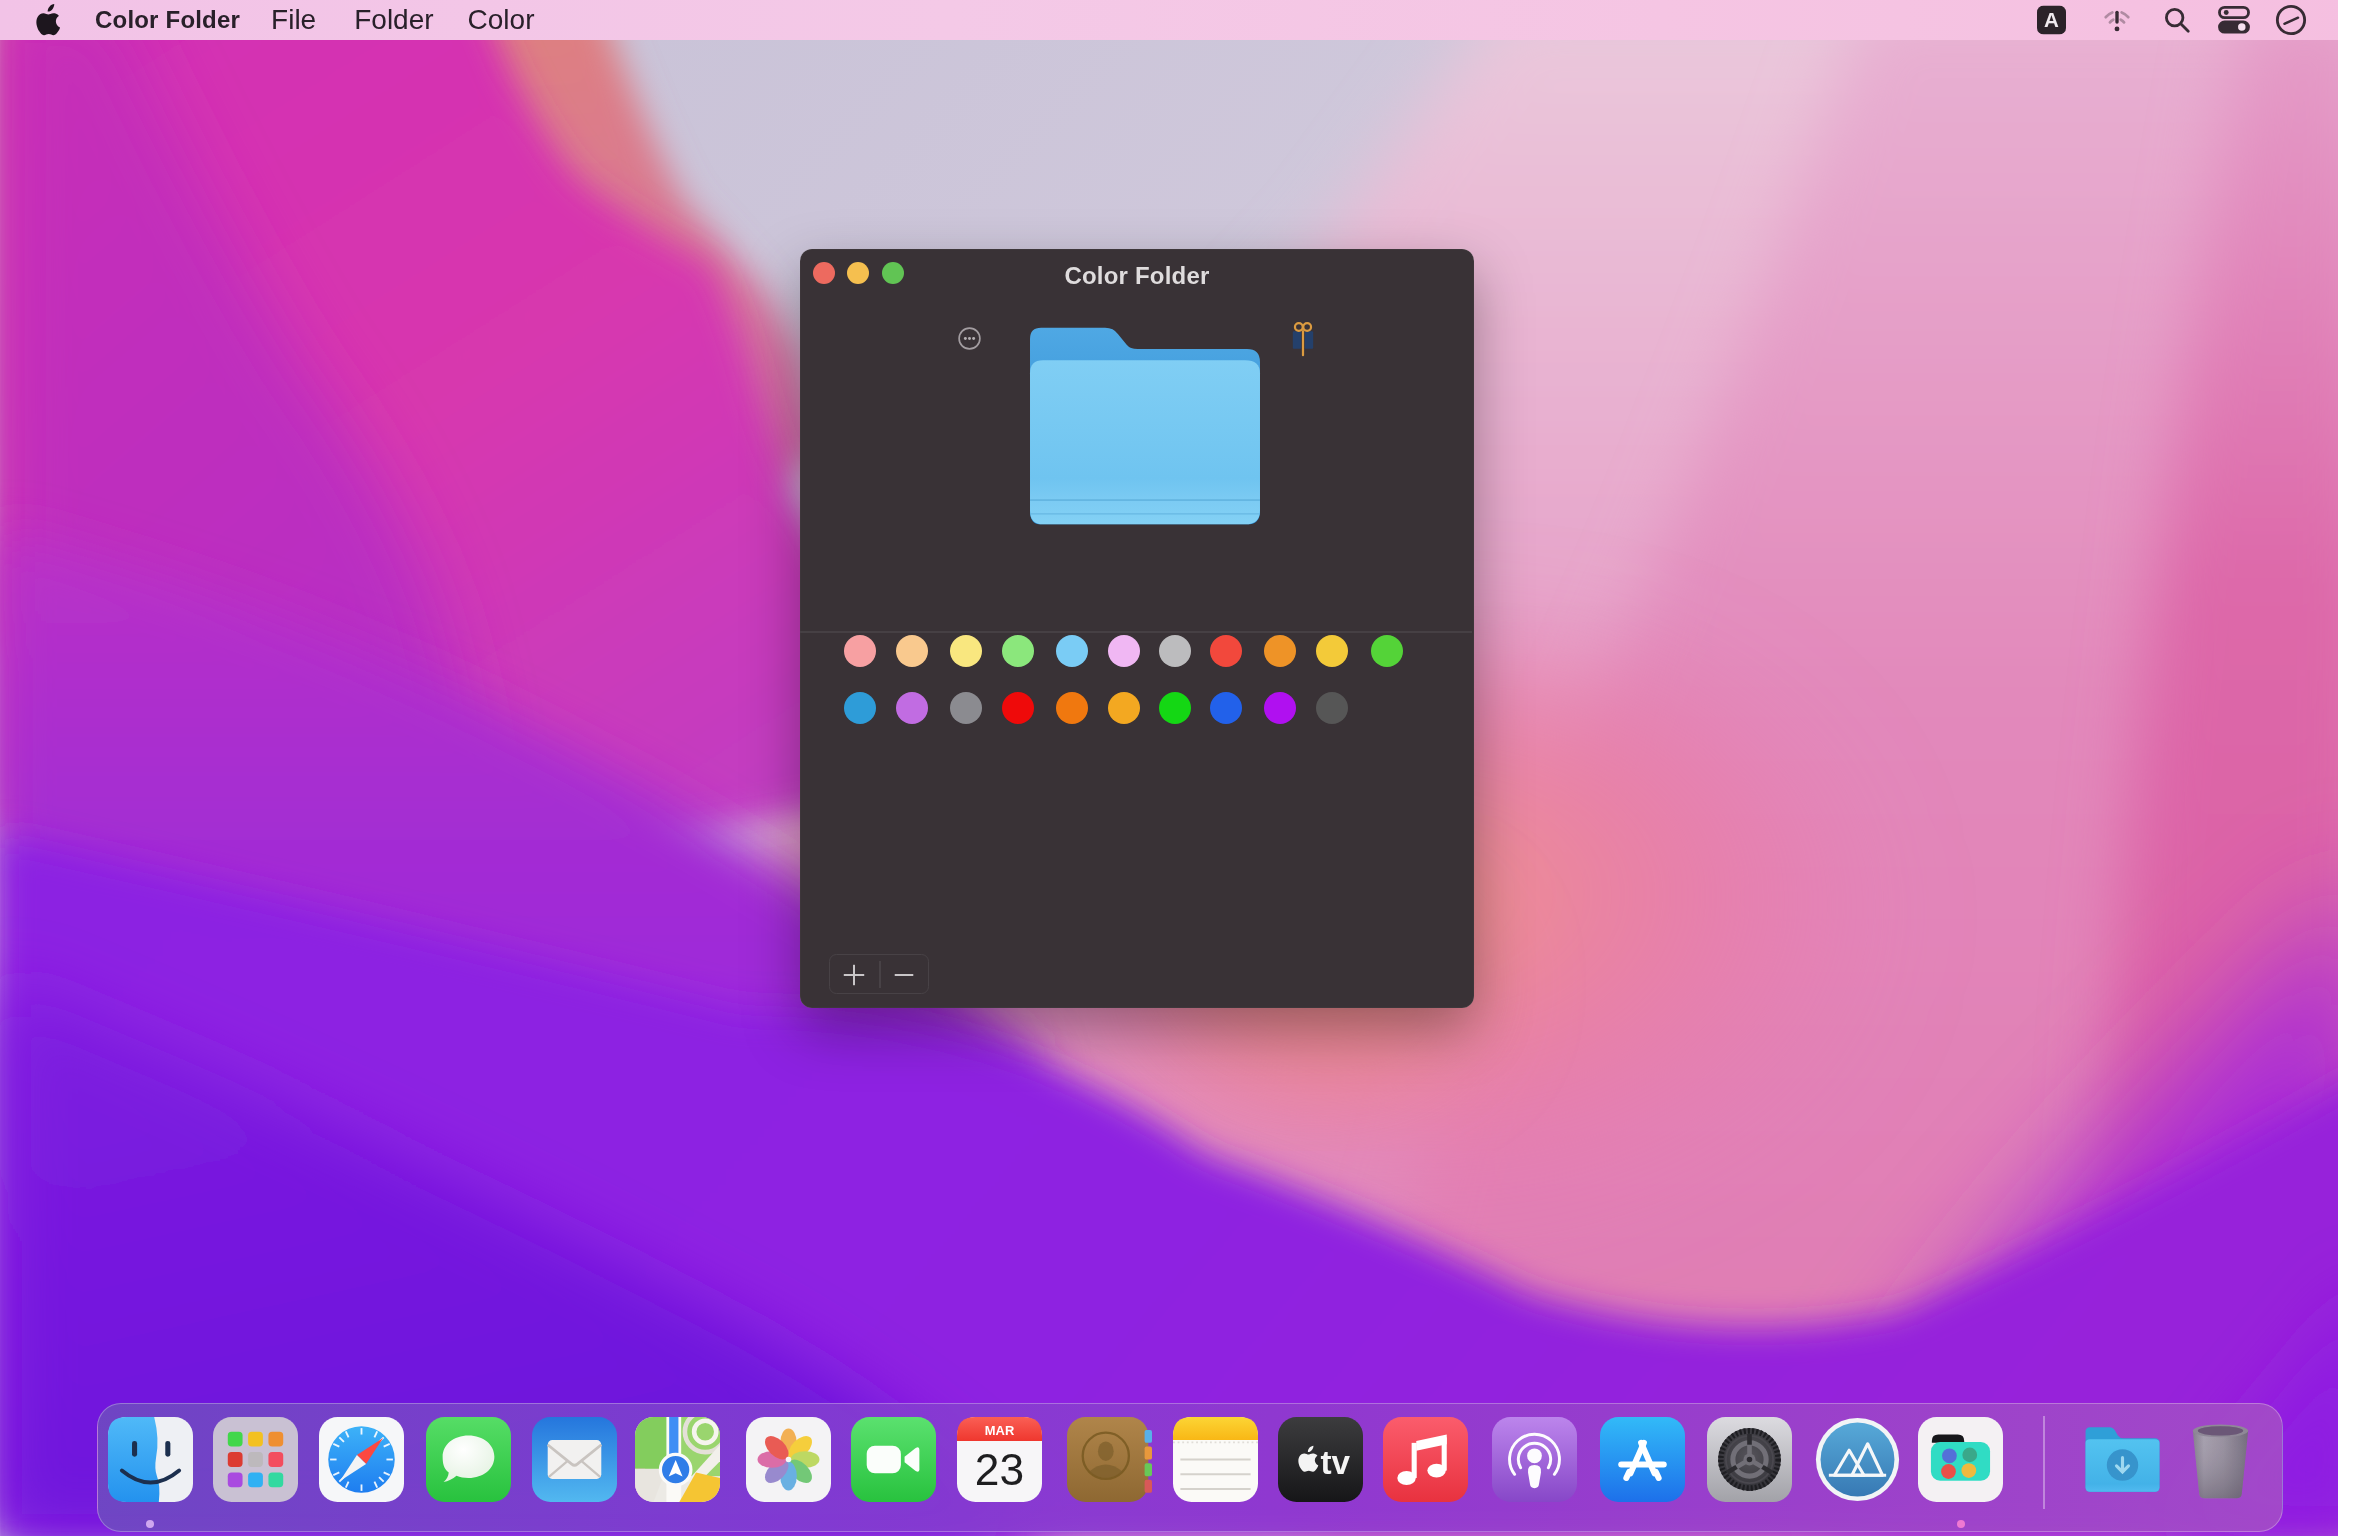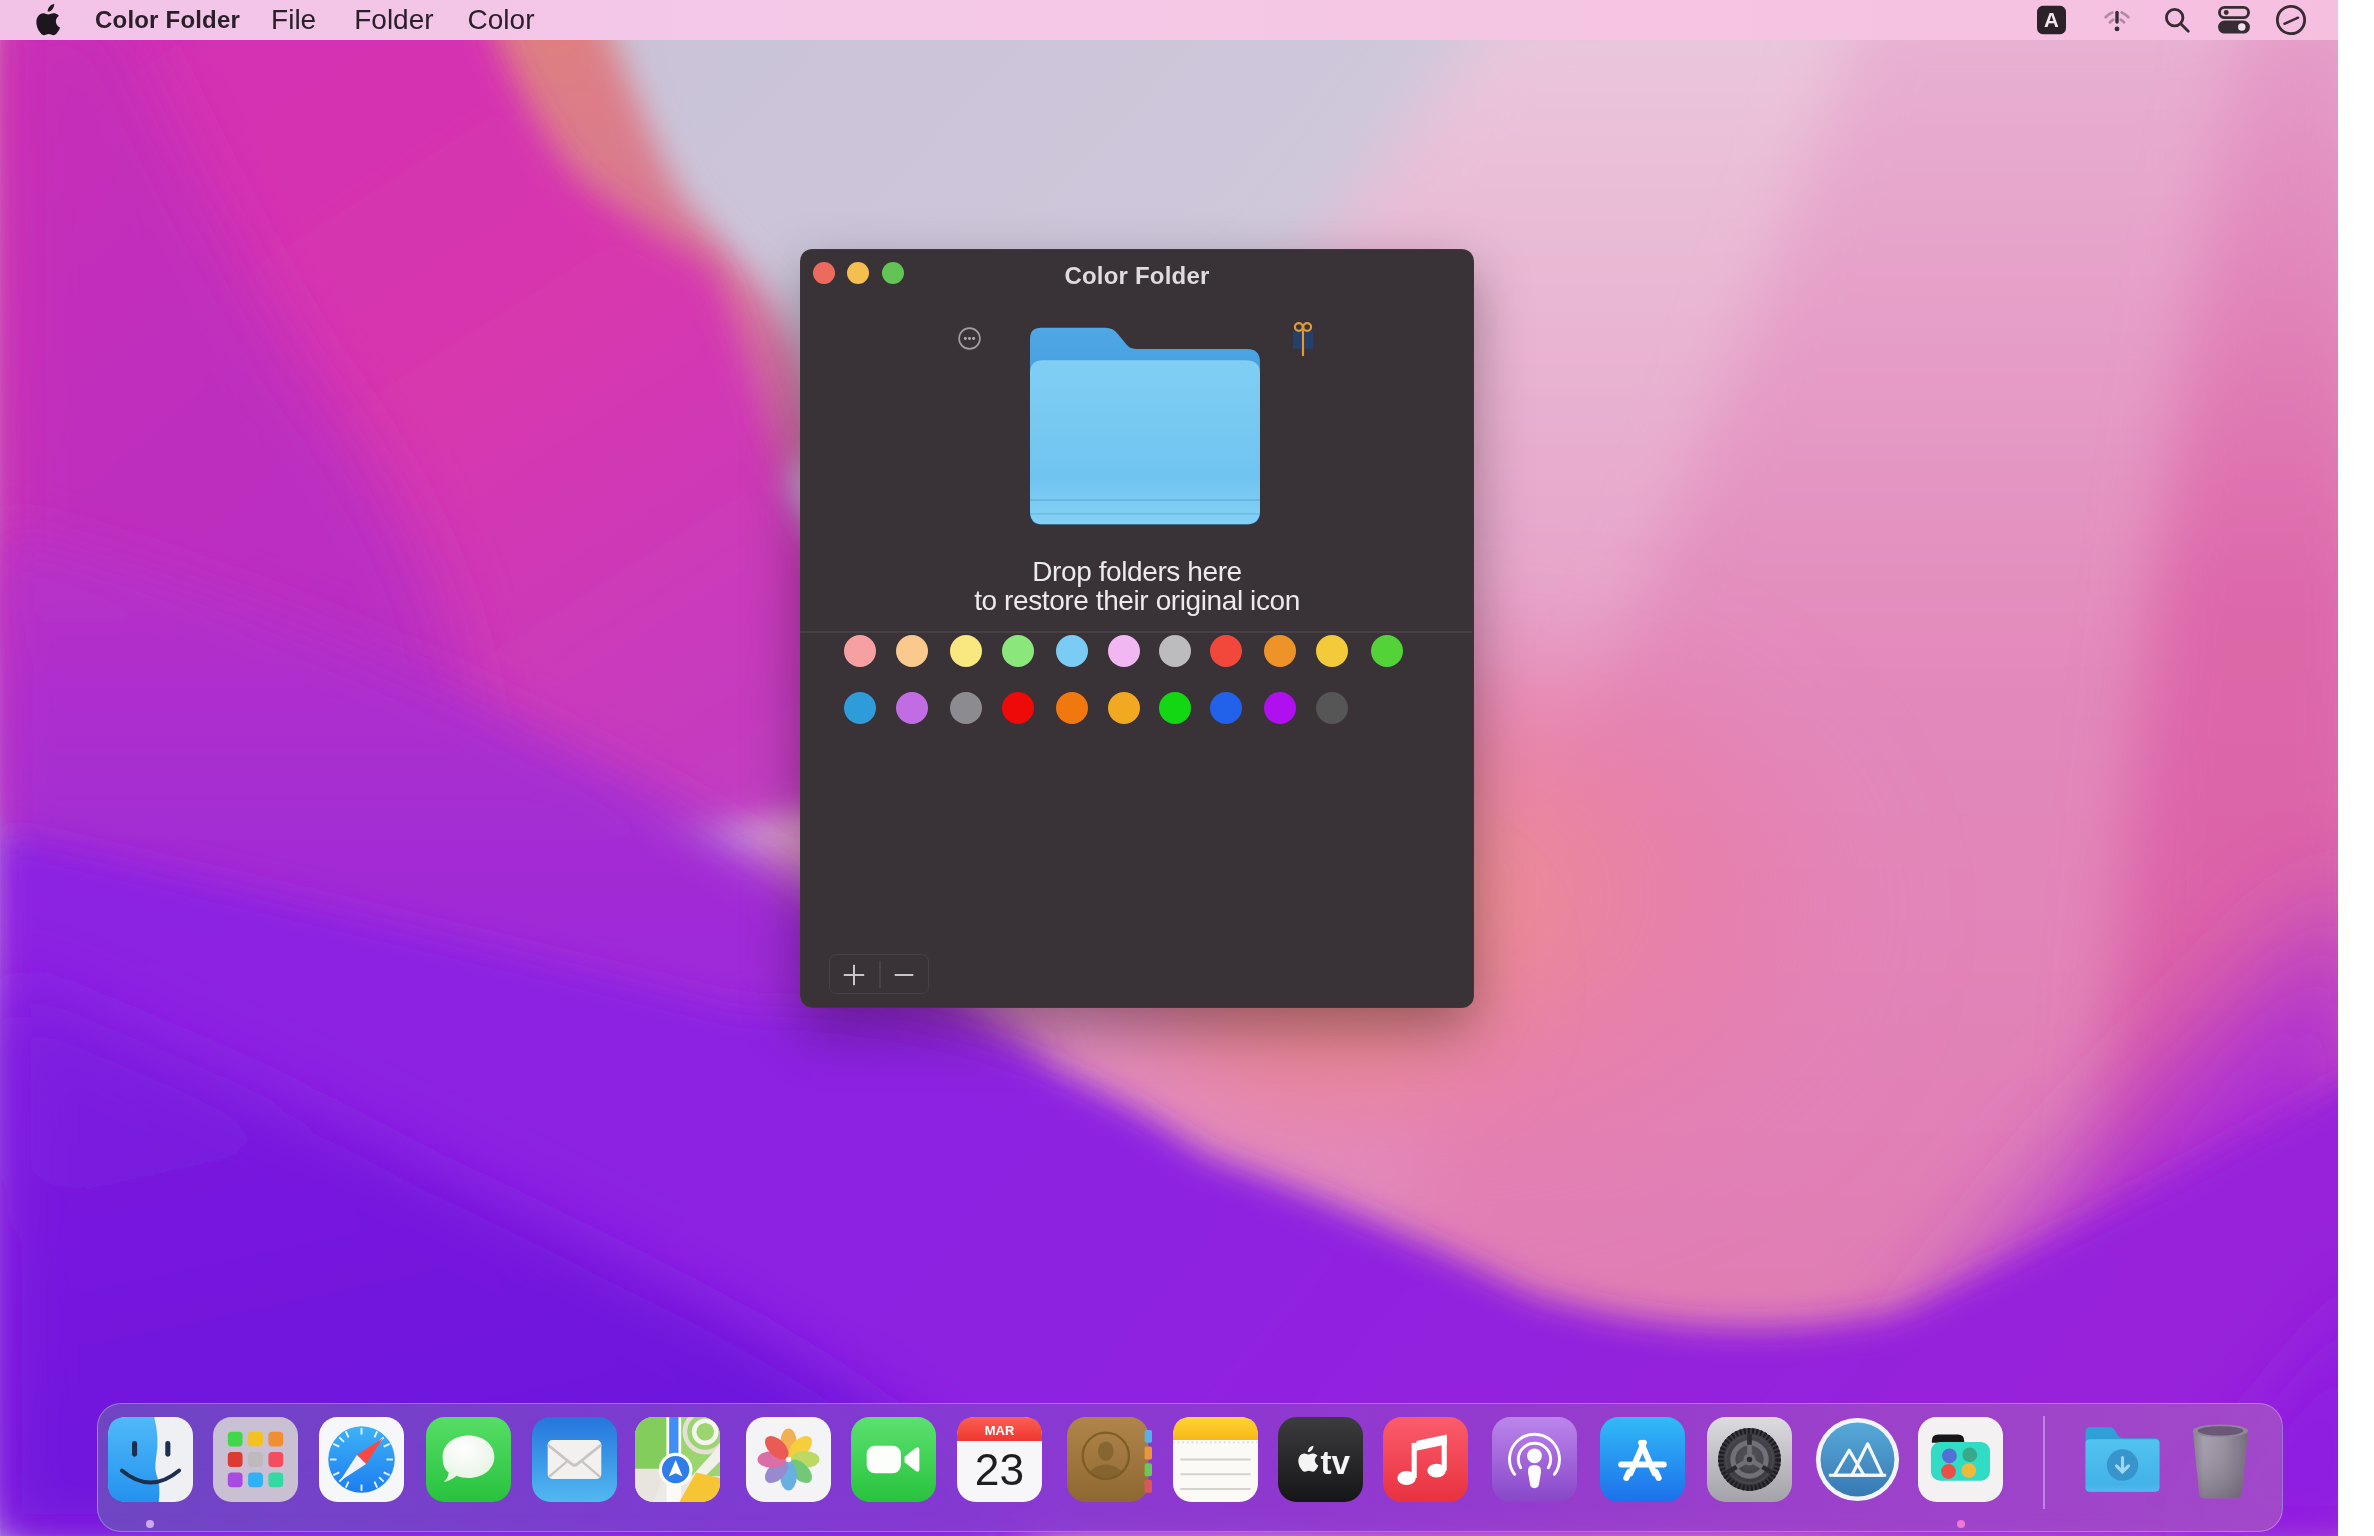--- a/index.html
+++ b/index.html
@@ -207,21 +207,20 @@
           <stop offset="0.72" stop-color="#6fc4f0"></stop>
           <stop offset="0.86" stop-color="#7ccbf3"></stop>
           <stop offset="1" stop-color="#83d1f5"></stop>
         </linearGradient>
  </defs>
  <path d="M14,3 L83,3 Q92,3 97,10 L106,21 Q110,26 118,26 L236,26 Q250,26 250,40 L250,201 Q250,215 236,215 L14,215 Q2,215 2,201 L2,15 Q2,3 14,3 Z" fill="url(#fback)"></path>
  <path d="M2,52 Q2,38 16,38 L234,38 Q250,38 250,52 L250,200 Q250,215 234,215 L16,215 Q2,215 2,200 Z" fill="url(#ffront)"></path>
  <rect x="2" y="188" width="248" height="1.6" fill="#58abd8" opacity="0.8"></rect>
  <rect x="2" y="203" width="248" height="1.4" fill="#58abd8" opacity="0.6"></rect>
 </svg>
-<div id="droptext">Drop folders here<br>to restore their original icon</div>
 <div id="sep"></div>
 
 <div class="cd" style="left:844px;top:635px;background:#f7a0a2;"></div>
 <div class="cd" style="left:896px;top:635px;background:#f9c98e;"></div>
 <div class="cd" style="left:950px;top:635px;background:#f9e77f;"></div>
 <div class="cd" style="left:1002px;top:635px;background:#8be77c;"></div>
 <div class="cd" style="left:1056px;top:635px;background:#7accf5;"></div>
 <div class="cd" style="left:1108px;top:635px;background:#f0b7f3;"></div>
 <div class="cd" style="left:1159px;top:635px;background:#bcbcbe;"></div>
 <div class="cd" style="left:1210px;top:635px;background:#f2483c;"></div>

